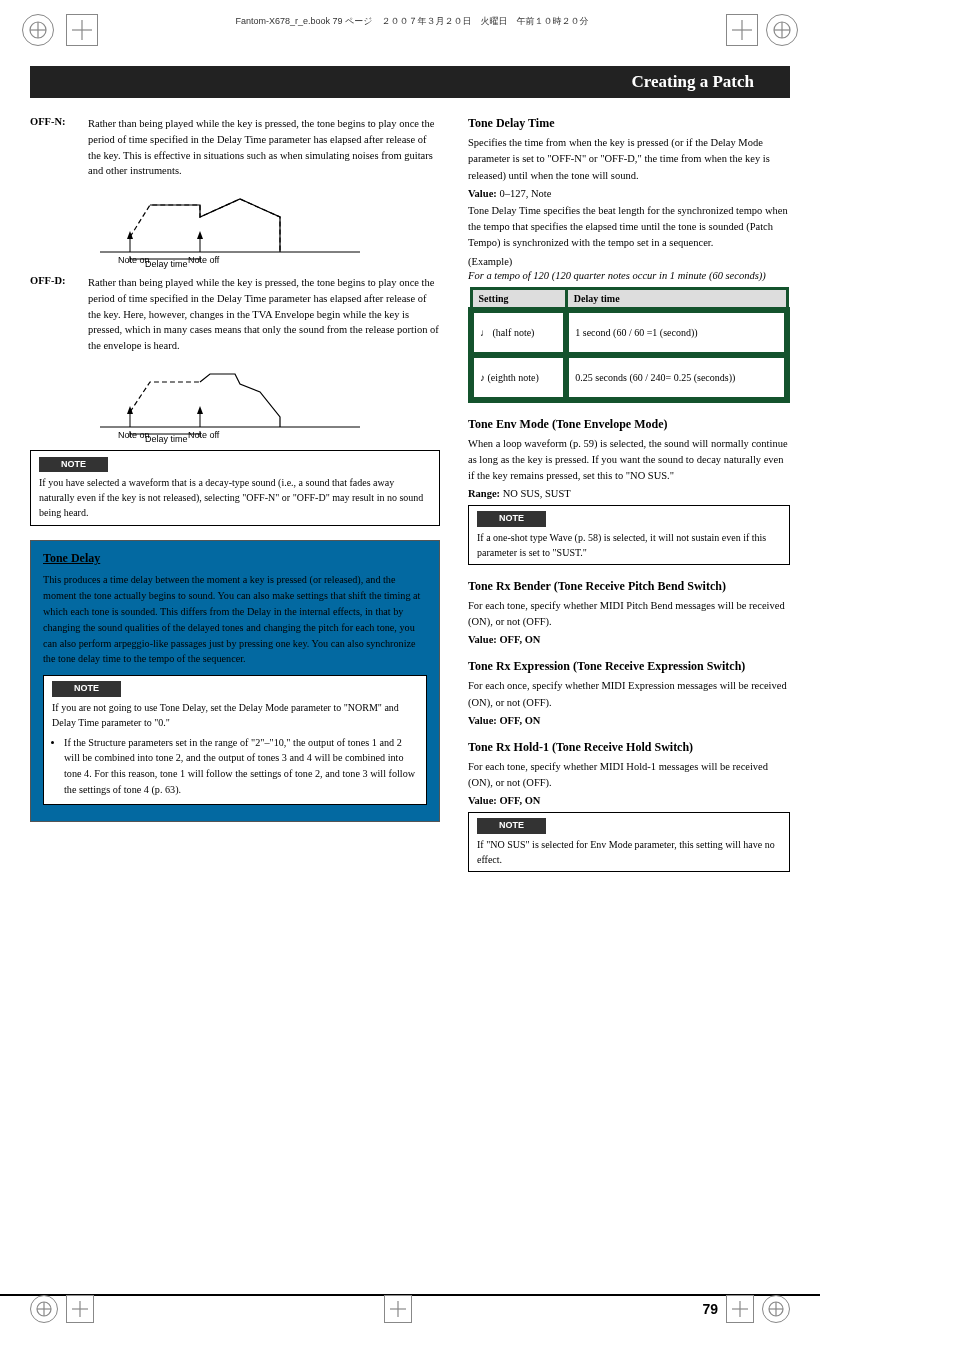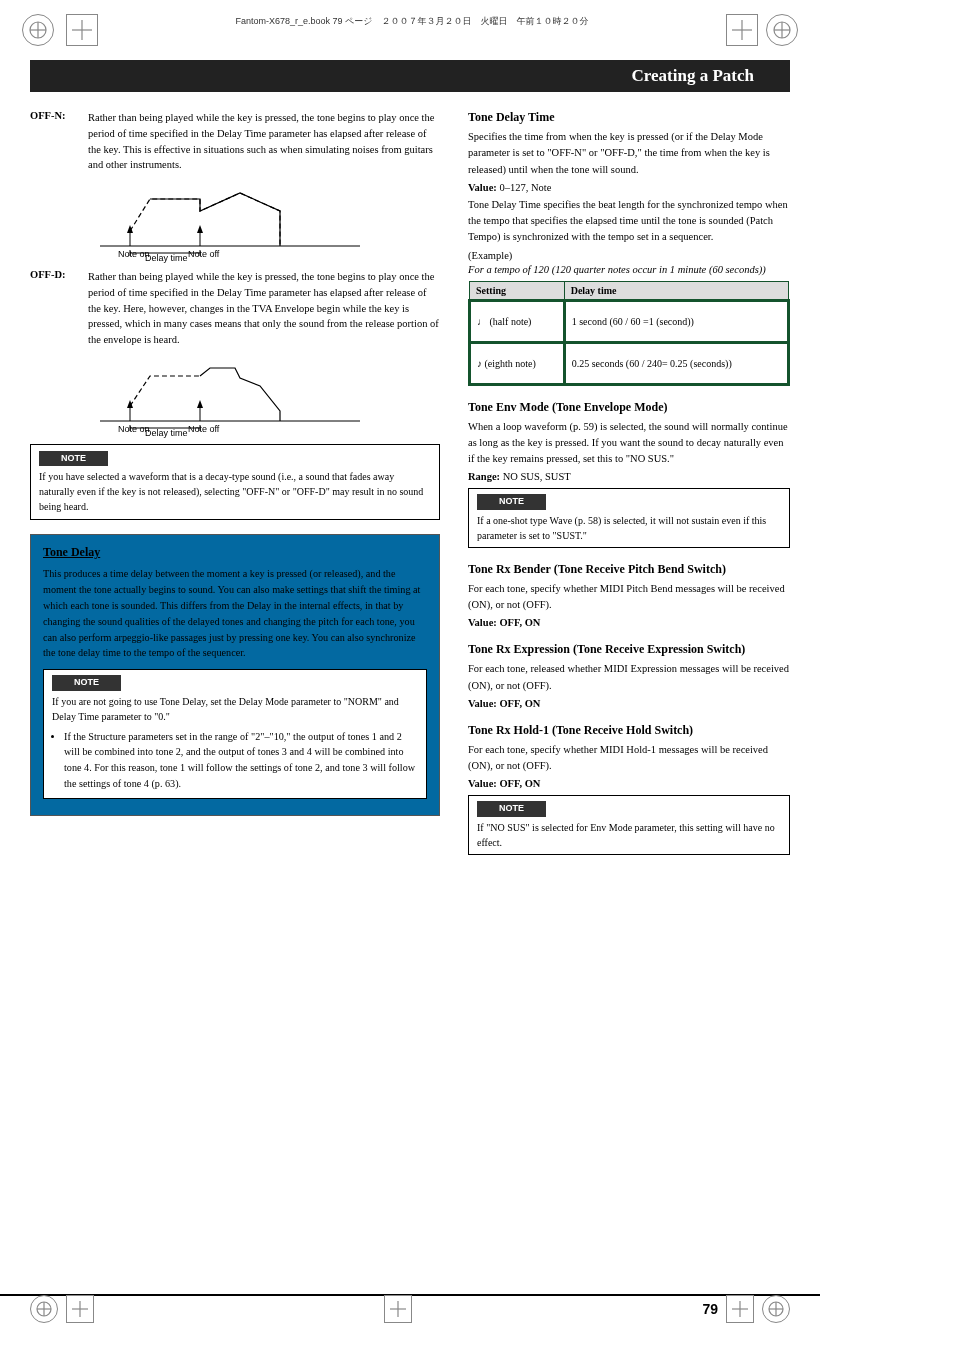--- a/index.html
+++ b/index.html
@@ -23,21 +23,21 @@
 
     
     .title-bar {
       background: #222;
       color: #fff;
       text-align: right;
       padding: 6px 36px 6px 0;
       font-size: 17px;
       font-weight: bold;
       font-family: 'Times New Roman', Times, serif;
-      margin: 14px 30px 0 30px;
+      margin: 20px 30px 0 30px;
     }
 
     
     .main-content {
       display: flex;
       padding: 18px 30px 0 30px;
       gap: 28px;
     }
 
     .left-column {
@@ -157,28 +157,28 @@
     
     .delay-table {
       width: 100%;
       border-collapse: collapse;
       margin: 6px 0 10px 0;
       font-size: 10px;
     }
 
     .delay-table th {
       background: #ddd;
-      border: 1px solid #14532d;
+      border: 3px solid #14532d;
       padding: 3px 6px;
       font-weight: bold;
       text-align: left;
     }
 
     .delay-table td {
-      border: 3px solid #14532d;
+      border: 6px solid #14532d;
       padding: 14px 6px;
     }
 
     
     .page-footer {
       position: absolute;
       bottom: 28px;
       left: 0;
       right: 0;
       display: flex;
@@ -411,21 +411,21 @@
         <div>If a one-shot type Wave (p. 58) is selected, it will not sustain even if this parameter is set to "SUST."</div>
       </div>
 
       <div class="right-section-heading">Tone Rx Bender (Tone Receive Pitch Bend Switch)</div>
       <div class="right-body">For each tone, specify whether MIDI Pitch Bend messages will be received (ON), or not (OFF).</div>
       <div class="value-line">
         <span class="value-label">Value: OFF, ON</span>
       </div>
 
       <div class="right-section-heading">Tone Rx Expression (Tone Receive Expression Switch)</div>
-      <div class="right-body">For each tone, released whether MIDI Expression messages will be received (ON), or not (OFF).</div>
+      <div class="right-body">For each once, specify whether MIDI Expression messages will be received (ON), or not (OFF).</div>
       <div class="value-line">
         <span class="value-label">Value: OFF, ON</span>
       </div>
 
       <div class="right-section-heading">Tone Rx Hold-1 (Tone Receive Hold Switch)</div>
       <div class="right-body">For each tone, specify whether MIDI Hold-1 messages will be received (ON), or not (OFF).</div>
       <div class="value-line">
         <span class="value-label">Value: OFF, ON</span>
       </div>
 

